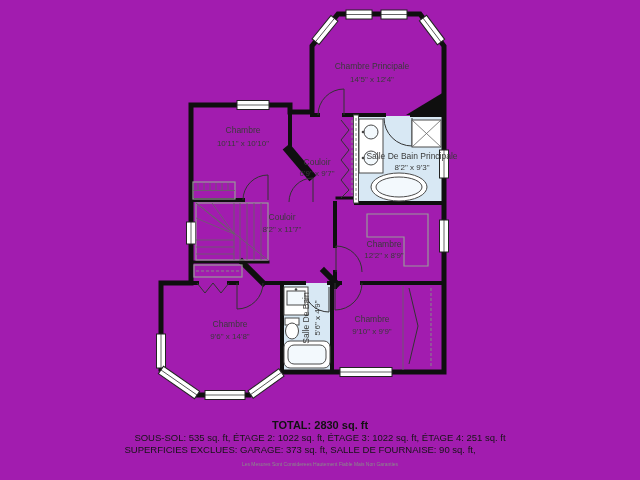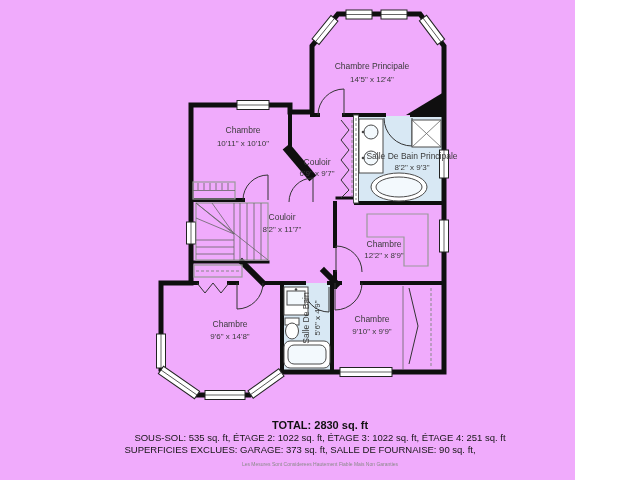--- a/index.html
+++ b/index.html
@@ -1,16 +1,16 @@
 <!DOCTYPE html>
 <html><head>
 <meta charset="utf-8">
 <style>
   html,body{margin:0;padding:0;background:#fff;}
-  .page{position:relative;width:575px;height:480px;background:#f0abfc;overflow:hidden;}
+  .page{position:relative;width:640px;height:480px;background:#a21caf;overflow:hidden;}
   svg{position:absolute;left:0;top:0;}
   svg text{font-family:"Liberation Sans",sans-serif;fill:#3a3a3a;}
   .rname{font-size:8.5px;text-anchor:middle;}
   .rdims{font-size:8px;text-anchor:middle;}
   .total{font-size:11px;font-weight:bold;text-anchor:middle;fill:#111;}
   .sline{font-size:9.5px;text-anchor:middle;fill:#151515;}
   .disc{font-size:5px;text-anchor:middle;fill:#8a8a8a;}
   .wall{stroke:#0f0f0f;stroke-width:5;fill:none;stroke-linecap:square;}
   .walli{stroke:#0f0f0f;stroke-width:4;fill:none;stroke-linecap:square;}
   .walls3{stroke:#0f0f0f;stroke-width:3;fill:none;stroke-linecap:square;}

